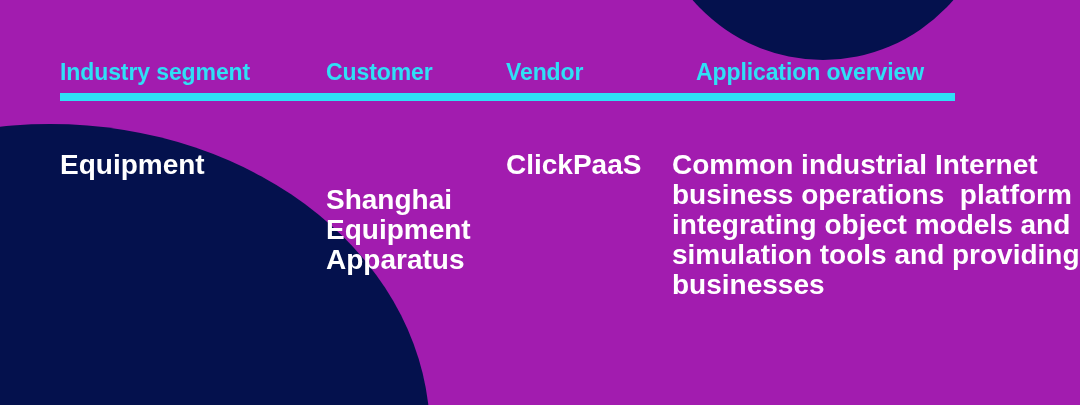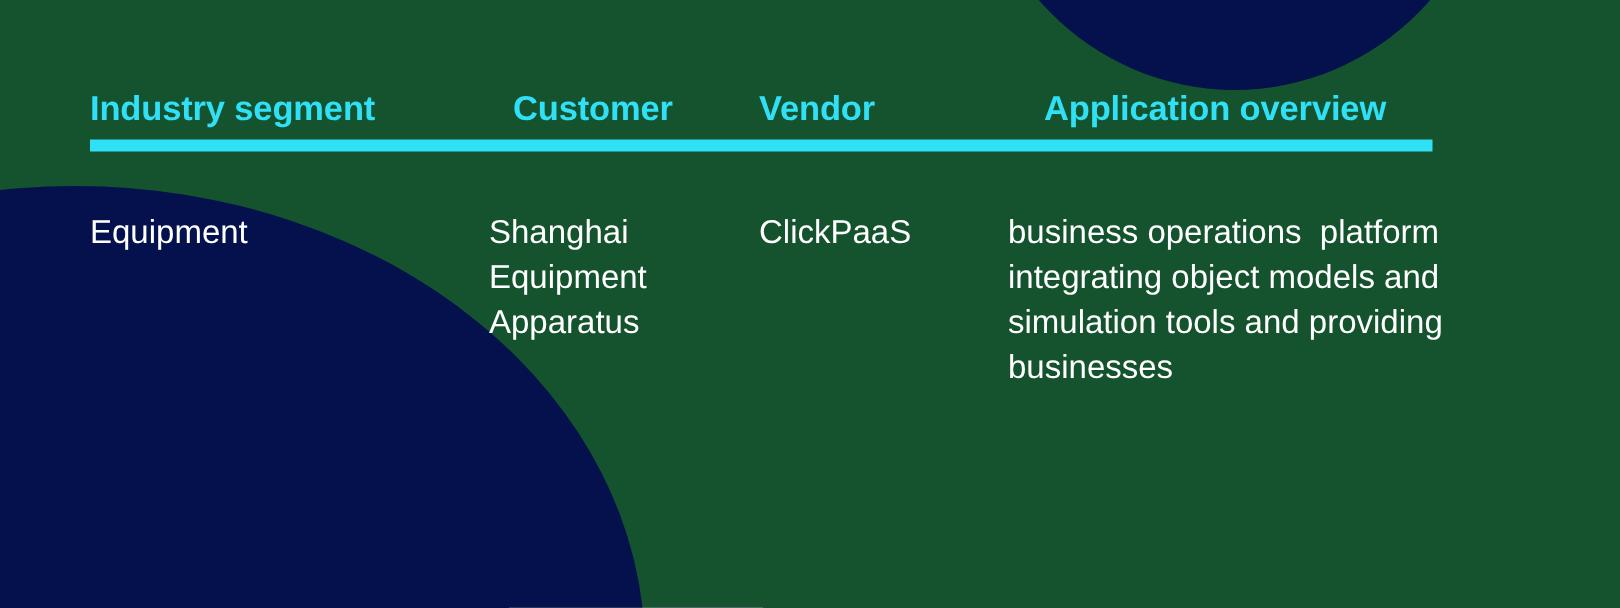--- a/index.html
+++ b/index.html
@@ -10,21 +10,21 @@
     width: 1080px;
     height: 405px;
     overflow: hidden;
     font-family: "Liberation Sans", sans-serif;
   }
 
   #slide {
     position: relative;
     width: 1080px;
     height: 405px;
-    background: #14532d;
+    background: #a21caf;
     overflow: hidden;
   }
 
   
   .blob {
     position: absolute;
     background: #04114d;
     border-radius: 50%;
     pointer-events: none;
   }
@@ -63,49 +63,49 @@
     position: absolute;
     top: 0;
     color: #2fe0f6;
     font-size: 23px;
     font-weight: bold;
     line-height: 28px;
     white-space: nowrap;
     letter-spacing: -0.1px;
   }
   .h-col0 { left: 0px; }
-  .h-col1 { left: 266px; margin-left: 16px; }
+  .h-col1 { left: 266px; }
   .h-col2 { left: 446px; }
   .h-col3 { left: 636px; }
 
   #header-rule {
     position: absolute;
     left: 60px;
     top: 93px;
     width: 895px;
     height: 8px;
     background: #2fe0f6;
   }
 
   .body-row {
     position: absolute;
     left: 60px;
     top: 133px;
     width: 1010px;
   }
   .body-cell {
     position: absolute;
-    top: 7px;
+    top: 17px;
     color: #ffffff;
-    font-size: 22px;
+    font-size: 28px;
     line-height: 30px;
-    font-weight: 400;
+    font-weight: 700;
   }
   .b-col0 { left: 0px;   width: 250px; }
-  .b-col1 { left: 266px; width: 165px; }
+  .b-col1 { left: 266px; width: 165px; margin-top: 35px; }
   .b-col2 { left: 446px; width: 160px; }
   .b-col3 { left: 612px; width: 400px; }
 
   .body-cell .line { display: block; white-space: pre; }
 </style>
 </head>
 <body>
 
 <div id="slide">
 
@@ -129,20 +129,21 @@
 
       <div class="body-cell b-col1">
         <span class="line">Shanghai</span>
         <span class="line">Equipment</span>
         <span class="line">Apparatus</span>
       </div>
 
       <div class="body-cell b-col2">ClickPaaS</div>
 
       <div class="body-cell b-col3">
+        <span class="line">Common industrial Internet</span>
         <span class="line">business operations  platform</span>
         <span class="line">integrating object models and</span>
         <span class="line">simulation tools and providing</span>
         <span class="line">businesses</span>
       </div>
 
     </div>
   </div>
 </div>
 

